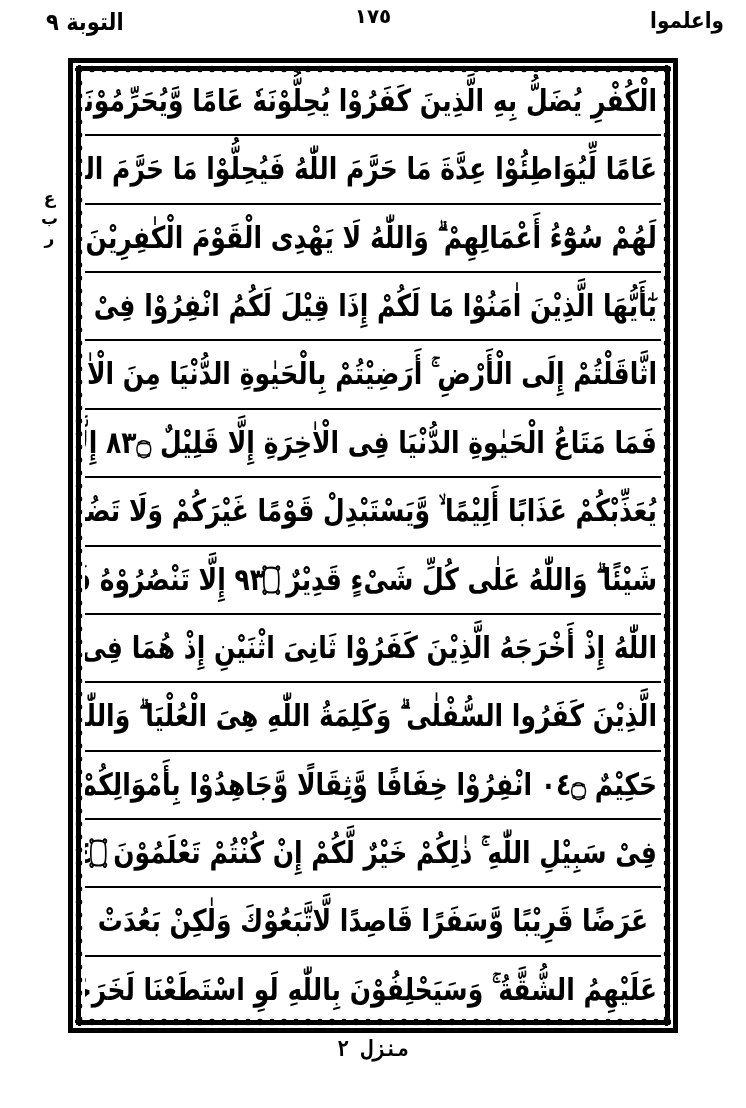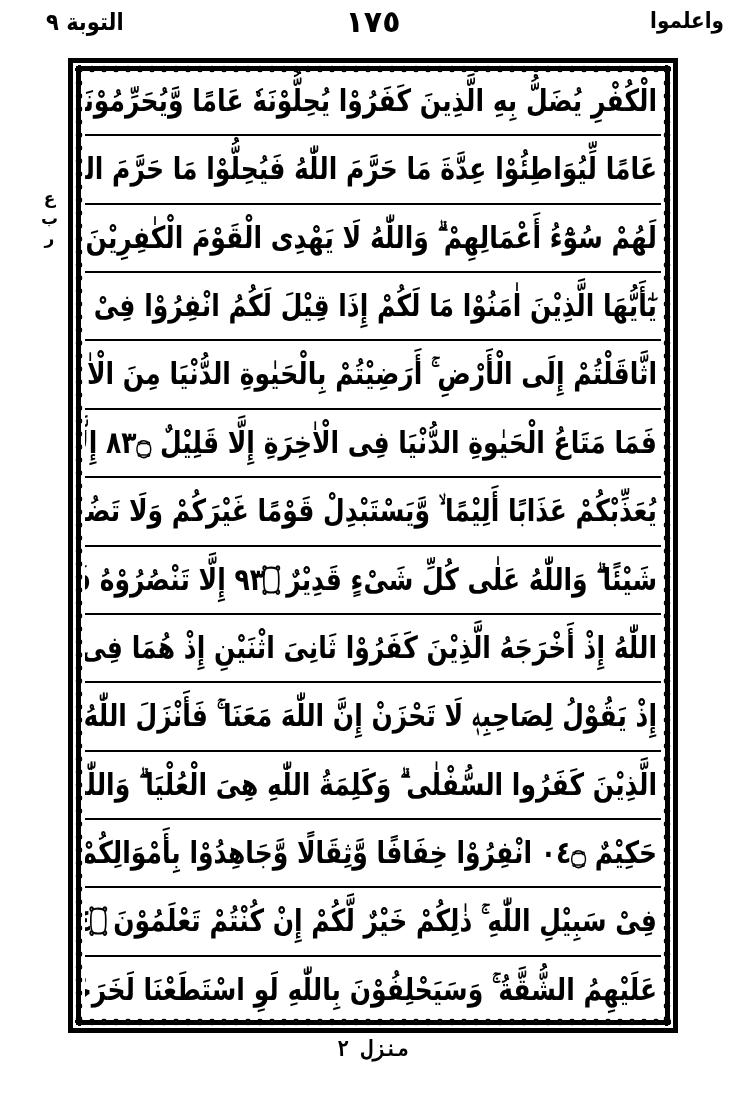--- a/index.html
+++ b/index.html
@@ -18,21 +18,21 @@
   }
   .hdr-surah{
     position:absolute; left:46px; top:10px;
     font-size:21px; font-weight:bold; color:#000;
     direction:rtl; letter-spacing:-0.5px;
     transform:scaleY(1.15);
   }
   .hdr-page{
     position:absolute; left:0; right:0; top:4px;
     text-align:center;
-    font-size:30px; font-weight:bold; color:#000;
+    font-size:20px; font-weight:bold; color:#000;
     letter-spacing:2px;
   }
   .hdr-juz{
     position:absolute; right:22px; top:8px;
     font-size:20px; font-weight:bold; color:#000;
     direction:rtl; transform:scaleY(1.1);
   }
 
   
   .margin-marker{
@@ -187,30 +187,30 @@
       <div class="ayah-line">
           <div class="ayah-text">يُعَذِّبْكُمْ عَذَابًا أَلِيْمًا ۙ وَّيَسْتَبْدِلْ قَوْمًا غَيْرَكُمْ وَلَا تَضُرُّوْهُ</div>
         </div>
       <div class="ayah-line">
           <div class="ayah-text">شَيْئًا ۗ وَاللّٰهُ عَلٰى كُلِّ شَىْءٍ قَدِيْرٌ ۝٣٩ إِلَّا تَنْصُرُوْهُ فَقَدْ نَصَرَهُ</div>
         </div>
       <div class="ayah-line">
           <div class="ayah-text">اللّٰهُ إِذْ أَخْرَجَهُ الَّذِيْنَ كَفَرُوْا ثَانِىَ اثْنَيْنِ إِذْ هُمَا فِى الْغَارِ</div>
         </div>
       <div class="ayah-line">
-          <div class="ayah-text">إِذْ يَقُوْلُ لِصَاحِبِهٖ لَا تَحْزَنْ إِنَّ اللّٰهَ مَعَنَا ۚ فَأَنْزَلَ اللّٰهُ</div>
-        </div>
-      <div class="ayah-line">
           <div class="ayah-text">الَّذِيْنَ كَفَرُوا السُّفْلٰى ۗ وَكَلِمَةُ اللّٰهِ هِىَ الْعُلْيَا ۗ وَاللّٰهُ عَزِيْزٌ</div>
         </div>
       <div class="ayah-line">
           <div class="ayah-text">حَكِيْمٌ ۝٤٠ انْفِرُوْا خِفَافًا وَّثِقَالًا وَّجَاهِدُوْا بِأَمْوَالِكُمْ وَأَنْفُسِكُمْ</div>
         </div>
       <div class="ayah-line">
           <div class="ayah-text">فِىْ سَبِيْلِ اللّٰهِ ۚ ذٰلِكُمْ خَيْرٌ لَّكُمْ إِنْ كُنْتُمْ تَعْلَمُوْنَ ۝٤١ لَوْ كَانَ</div>
+        </div>
+      <div class="ayah-line">
+          <div class="ayah-text">عَرَضًا قَرِيْبًا وَّسَفَرًا قَاصِدًا لَّاتَّبَعُوْكَ وَلٰكِنْ بَعُدَتْ</div>
         </div>
       <div class="ayah-line">
           <div class="ayah-text">عَلَيْهِمُ الشُّقَّةُ ۚ وَسَيَحْلِفُوْنَ بِاللّٰهِ لَوِ اسْتَطَعْنَا لَخَرَجْنَا</div>
         </div>
     </div>
   </div>
 </div>
 
 <div class="page-footer">
   <span class="footer-manzil">منزل ٢</span>

